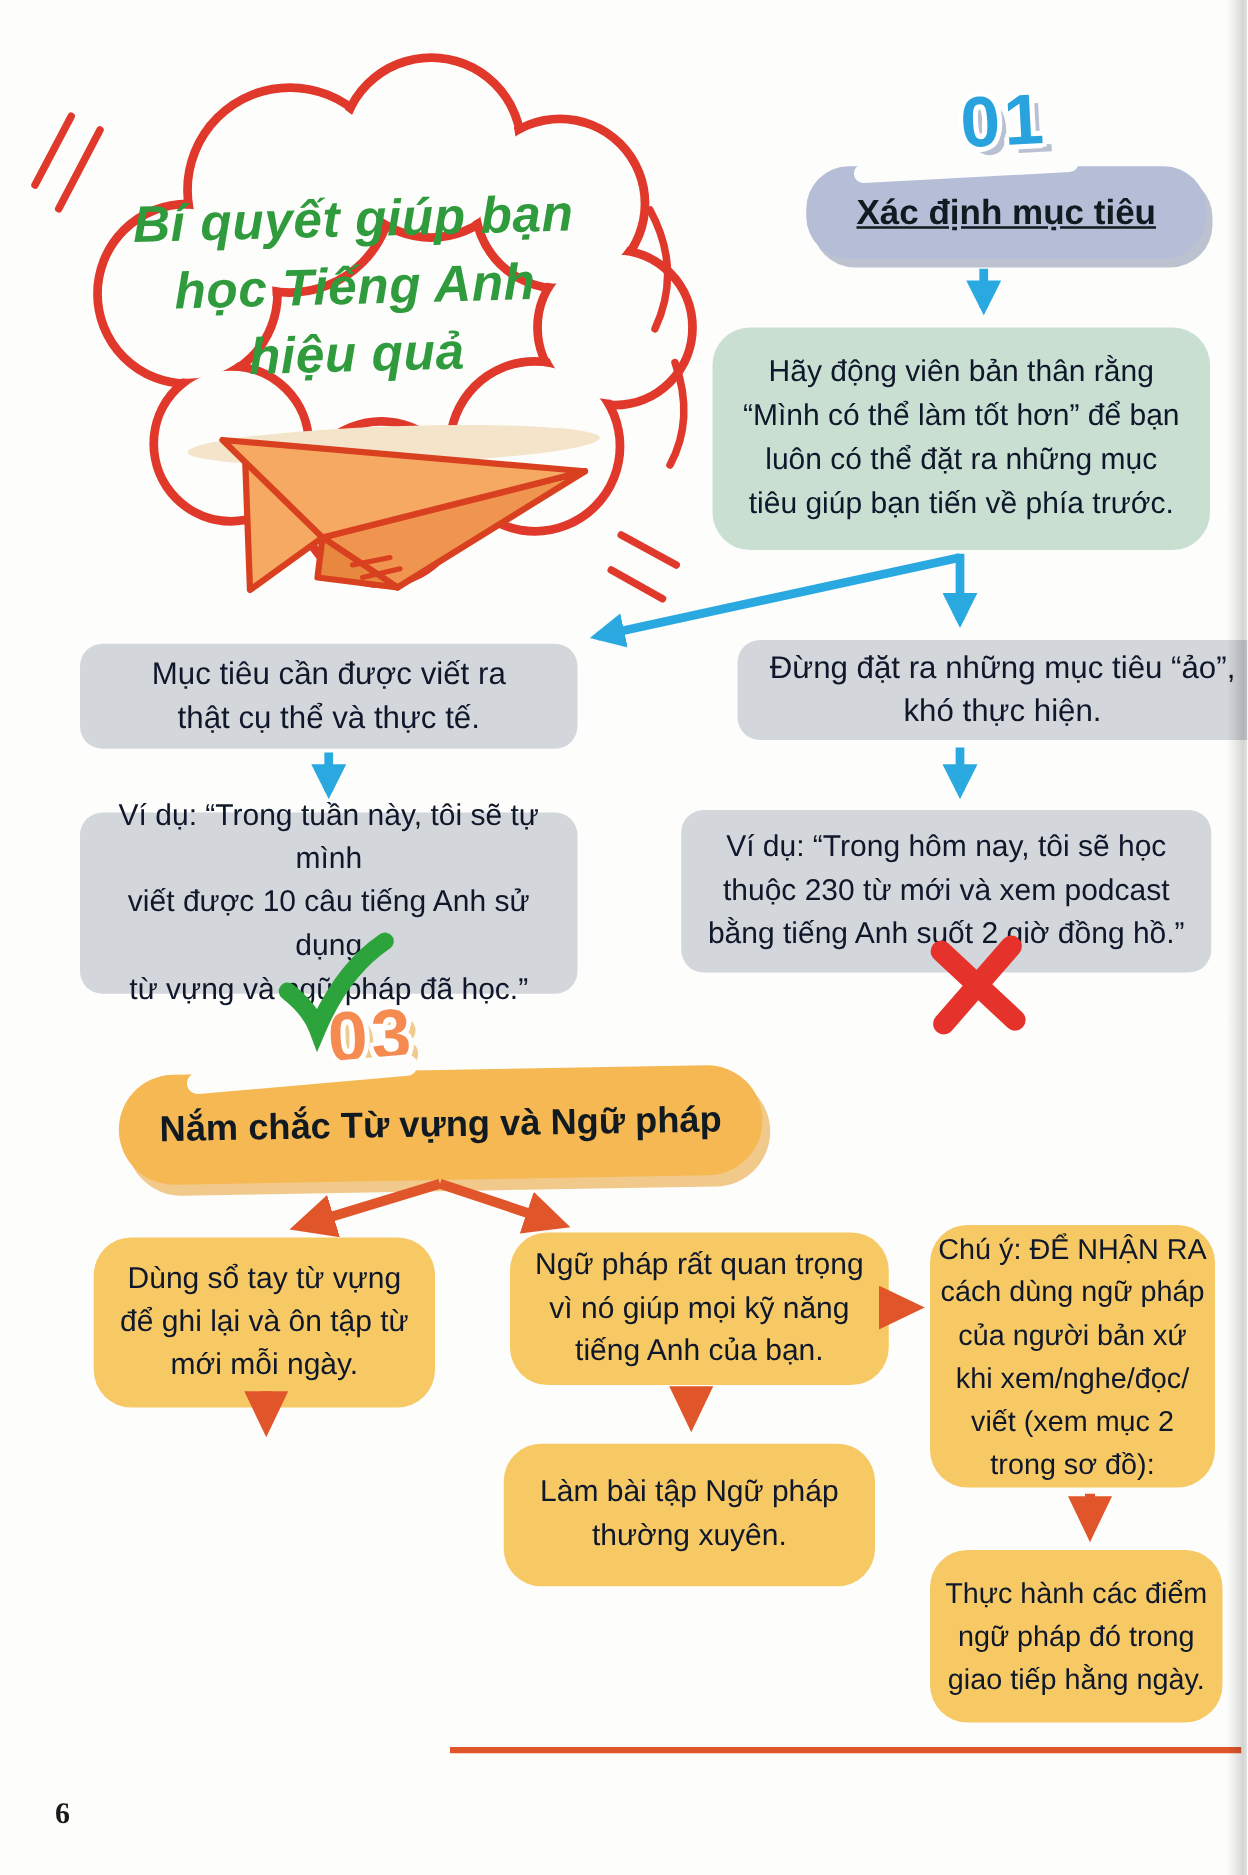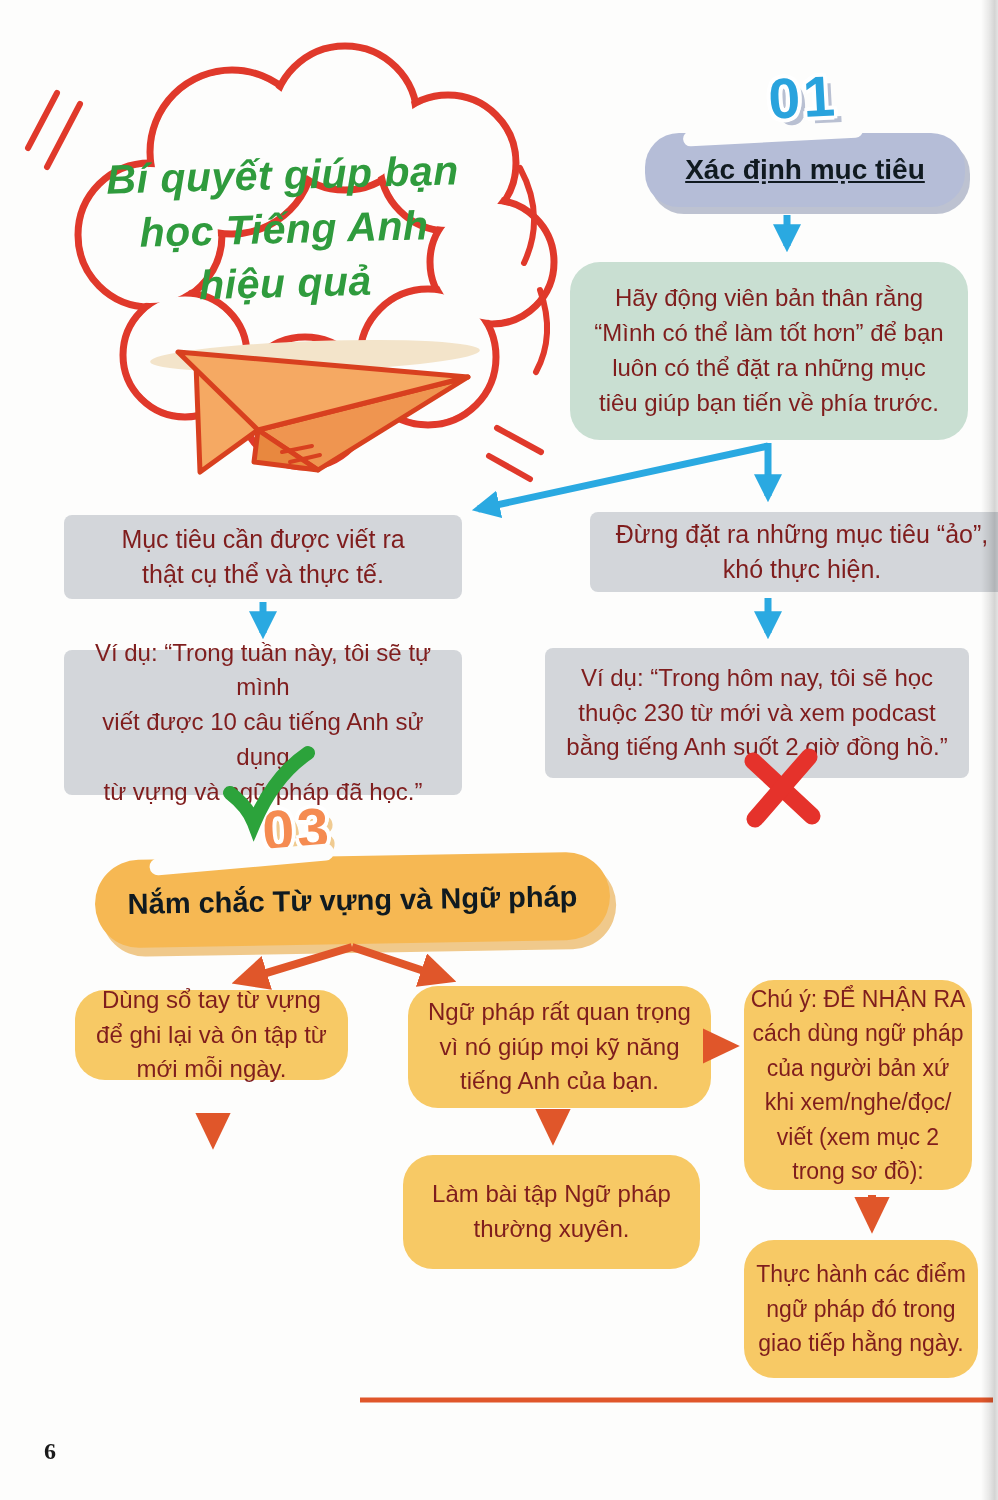--- a/index.html
+++ b/index.html
@@ -6,23 +6,23 @@
   .page {
     position:relative; width:998px; height:1500px; margin:0 auto;
     background:#fdfdfc; overflow:hidden;
     font-family:"Liberation Sans", sans-serif; color:#17232b;
   }
   svg.layer { position:absolute; left:0; top:0; width:998px; height:1500px; pointer-events:none; }
 
   .box {
     position:absolute; box-sizing:border-box;
     display:flex; align-items:center; justify-content:center;
-    text-align:center; white-space:pre-line; color:#7f1d1d;
-  }
-  .gray   { background:#d3d6da; border-radius:8px; }
+    text-align:center; white-space:pre-line; color:#0f172a;
+  }
+  .gray   { background:#d3d6da; border-radius:18px; }
   .green  { background:#c9dfd2; border-radius:30px; }
   .yellow { background:#f7c965; border-radius:30px; }
   .lav    { background:#b5bdd7; border-radius:34px; box-shadow:5px 7px 0 rgba(125,135,165,.5);text-decoration:underline; }
   .lav::before {
     content:""; position:absolute; top:-6px; left:38px; width:180px; height:15px;
     background:#fdfdfc; border-radius:10px; transform:rotate(-3deg);
   }
   .pill   { background:#f6b853; border-radius:60px; box-shadow:6px 9px 0 rgba(229,158,45,.55); transform:rotate(-1deg); }
   .pill::before {
     content:""; position:absolute; top:-7px; left:55px; width:185px; height:17px;
@@ -142,21 +142,21 @@
 từ vựng và ngữ pháp đã học.”</div>
 
   <div class="box gray t24" style="left:545px; top:648px; width:424px; height:130px; padding:6px 10px;">Ví dụ: “Trong hôm nay, tôi sẽ học
 thuộc 230 từ mới và xem podcast
 bằng tiếng Anh suốt 2 giờ đồng hồ.”</div>
 
   <div class="num num03" style="left:222px; top:796px; width:150px;">03</div>
 
   <div class="box pill hdr" style="left:95px; top:856px; width:515px; height:88px; font-size:29px;">Nắm chắc Từ vựng và Ngữ pháp</div>
 
-  <div class="box yellow t24" style="left:75px; top:990px; width:273px; height:90px;">Dùng sổ tay từ vựng
+  <div class="box yellow t24" style="left:75px; top:990px; width:273px; height:136px;">Dùng sổ tay từ vựng
 để ghi lại và ôn tập từ
 mới mỗi ngày.</div>
 
 
   <div class="box yellow t24" style="left:408px; top:986px; width:303px; height:122px;">Ngữ pháp rất quan trọng
 vì nó giúp mọi kỹ năng
 tiếng Anh của bạn.</div>
 
   <div class="box yellow t24" style="left:403px; top:1155px; width:297px; height:114px;">Làm bài tập Ngữ pháp
 thường xuyên.</div>

